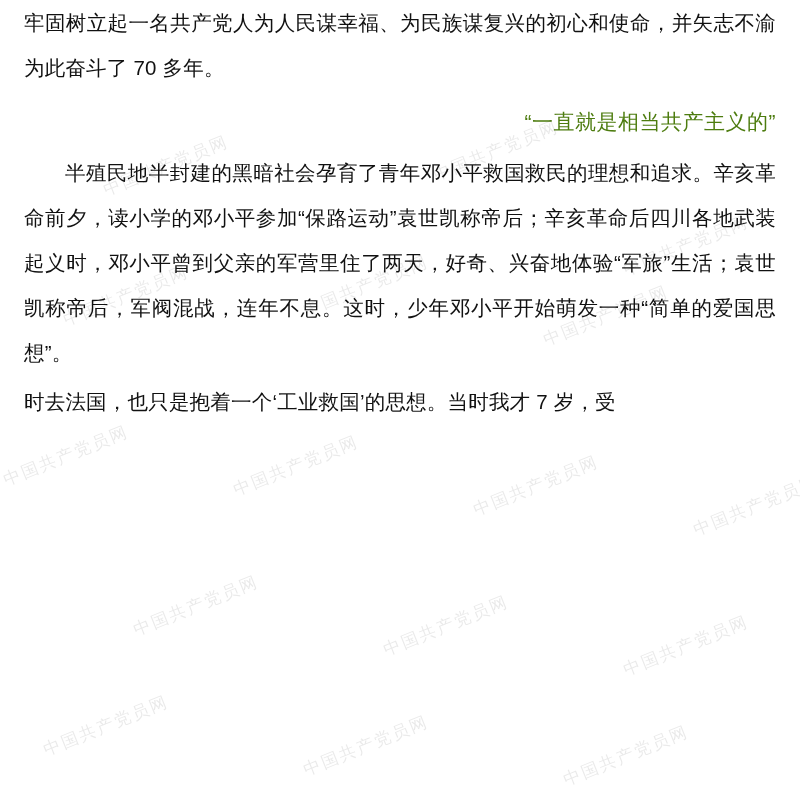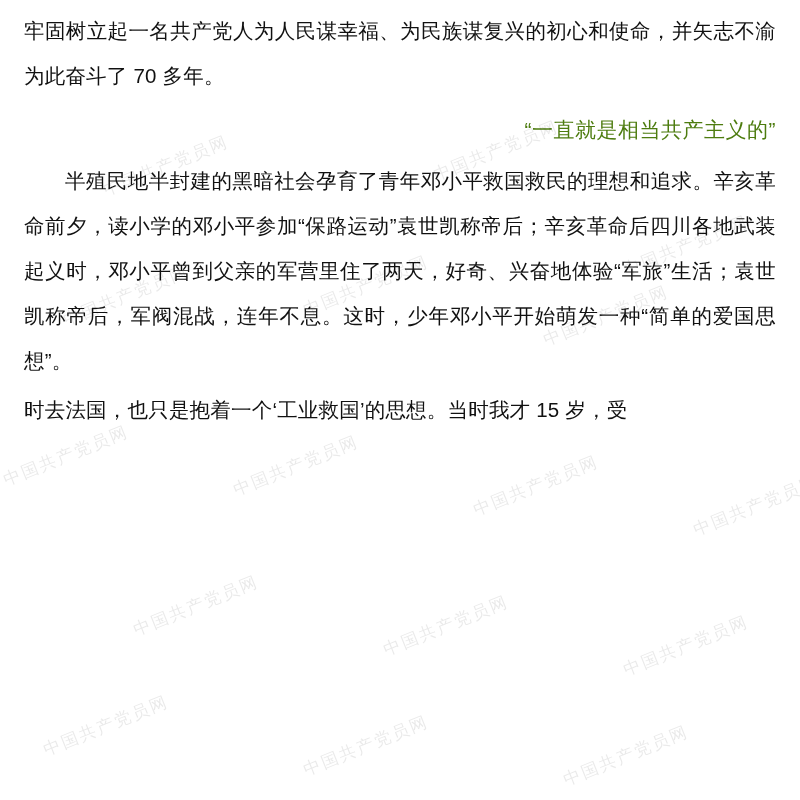--- a/index.html
+++ b/index.html
@@ -40,21 +40,20 @@
     white-space: nowrap;
     transform: rotate(-22deg);
     transform-origin: left top;
     font-family: "Liberation Sans", sans-serif;
   }
 
   
   .content {
     position: relative;
     z-index: 2;
-    padding-top: 8px;
   }
 
   p.para {
     margin: 0 0 4px 0;
     font-size: 20.5px;
     line-height: 45px;
     color: #111111;
     text-align: justify;
     text-justify: inter-ideograph;
     letter-spacing: 0.2px;
@@ -106,16 +105,16 @@
 
   <div class="content">
 
     <p class="para">牢固树立起一名共产党人为人民谋幸福、为民族谋复兴的初心和使命，并矢志不渝为此奋斗了 70 多年。</p>
 
     <h2 class="section-heading">“一直就是相当共产主义的”</h2>
 
     <p class="para indent">半殖民地半封建的黑暗社会孕育了青年邓小平救国救民的理想和追求。辛亥革命前夕，读小学的邓小平参加“保路运动”袁世凯称帝后；辛亥革命后四川各地武装起义时，邓小平曾到父亲的军营里住了两天，好奇、兴奋地体验“军旅”生活；袁世凯称帝后，军阀混战，连年不息。这时，少年邓小平开始萌发一种“简单的爱国思想”。</p>
 
 
-    <p class="para clipped-last">时去法国，也只是抱着一个‘工业救国’的思想。当时我才 15 岁，受</p>
+    <p class="para clipped-last">时去法国，也只是抱着一个‘工业救国’的思想。当时我才 7 岁，受</p>
 
   </div>
 </div>
 
 </body></html>

